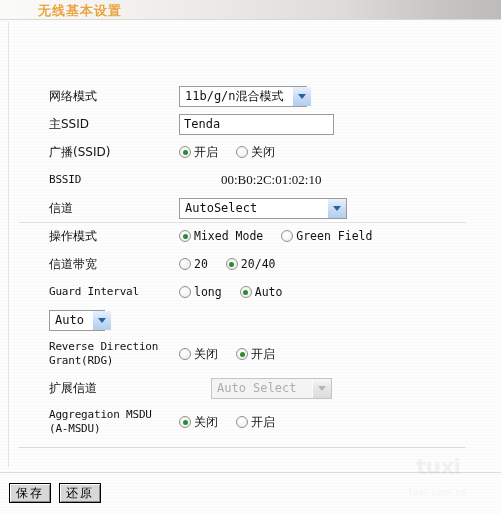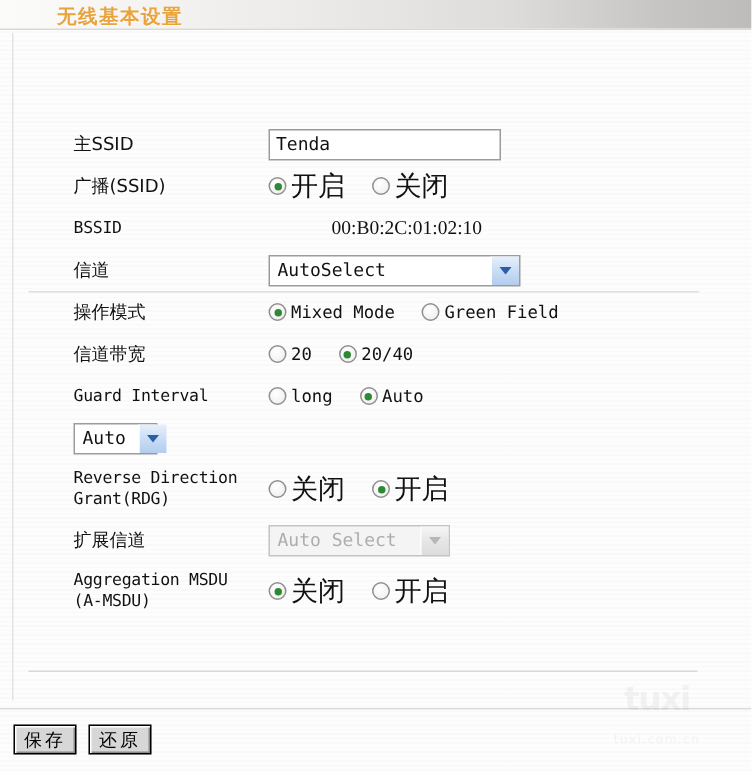--- a/index.html
+++ b/index.html
@@ -180,21 +180,21 @@
     left: 5px;
     top: 7px;
     width: 0; height: 0;
     border-left: 4px solid transparent;
     border-right: 4px solid transparent;
     border-top: 5px solid #2b5ea8;
   }
   .sel.w-netmode { width: 128px; }
   .sel.w-channel { width: 168px; justify-content: flex-end; }
   .sel.w-mcs { width: 56px; }
-  .sel.w-ext { width: 121px; }
+  .sel.w-ext { width: 121px; margin-left: 32px; }
 
   .sel.disabled {
     border-color: #c4c4c4;
     background: #f4f4f4;
     color: #adadad;
   }
   .sel.disabled .arrow {
     background: linear-gradient(to bottom, #f6f6f6 0%, #e6e6e6 50%, #dcdcdc 100%);
     border-left: 1px solid #fbfbfb;
   }
@@ -239,21 +239,21 @@
     position: absolute;
     left: 2.5px;
     top: 2.5px;
     width: 5px;
     height: 5px;
     border-radius: 50%;
     background: #2c8a34;
   }
   .rlabel-cn {
     font-family: "DejaVu Sans", sans-serif;
-    font-size: 18px;
+    font-size: 12px;
     color: #111;
   }
   .rlabel-en {
     font-family: "DejaVu Sans Mono", monospace;
     font-size: 11.5px;
     color: #111;
   }
 
   .static-val {
     font-family: Liberation Serif, serif;
@@ -334,20 +334,29 @@
 
   <div class="titlebar">
     <div class="titlebar-text">无线基本设置</div>
   </div>
 
   <div class="panel">
 
 
     <div class="rows">
 
+      <div class="row">
+        <div class="label">网络模式</div>
+        <div class="ctrl">
+          <div class="sel w-netmode">
+            <span class="sel-text">11b/g/n混合模式</span>
+            <span class="arrow"></span>
+          </div>
+        </div>
+      </div>
 
       <div class="row">
         <div class="label">主SSID</div>
         <div class="ctrl">
           <input class="tinput" type="text" value="Tenda" style="">
         </div>
       </div>
 
       <div class="row">
         <div class="label">广播(SSID)</div>

